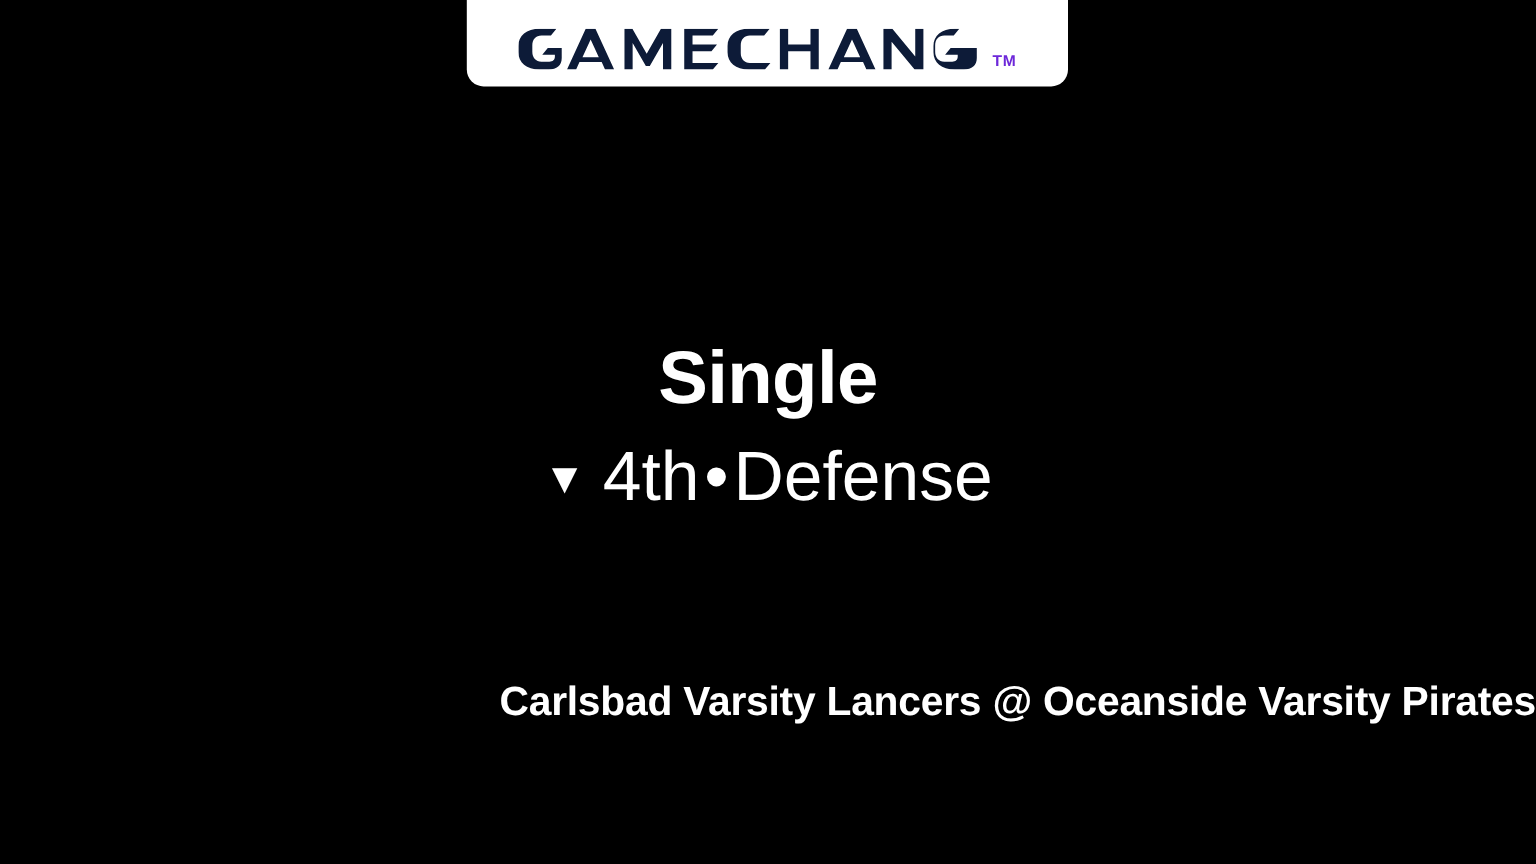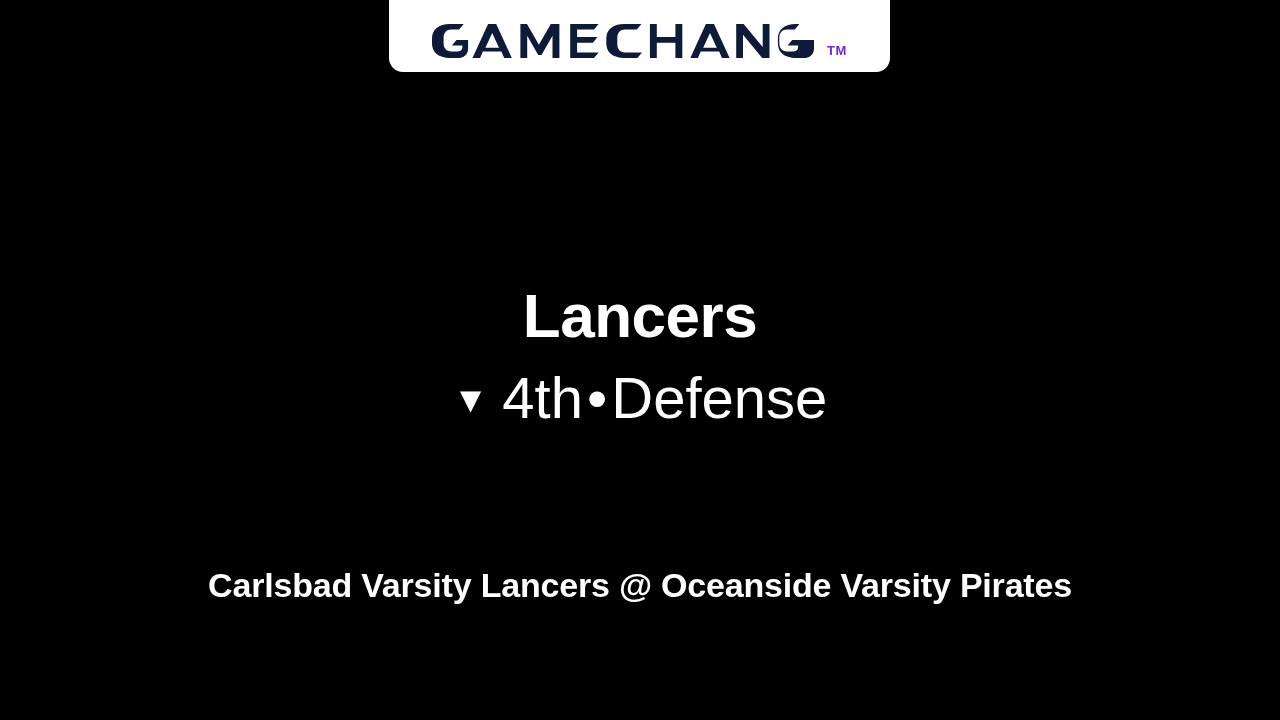--- a/index.html
+++ b/index.html
@@ -95,21 +95,21 @@
     display: inline-block;
     margin: 0 4px;
   }
 
   
   .matchup {
     position: absolute;
     left: 0;
     top: 566px;
     width: 1280px;
-    text-align: center;
+    text-align: right;
     color: #ffffff;
     font-size: 34px;
     font-weight: 700;
     letter-spacing: -0.2px;
     font-family: "Liberation Sans", sans-serif;
     white-space: nowrap;
   }
 </style>
 </head>
 <body style="background: rgb(0, 0, 0);">
@@ -145,21 +145,21 @@
           <path d="M340.5 0h0"></path>
         </g>
       </svg>
     </span>
     <span class="logo-tm">TM</span>
   </div>
 </div>
 
 <div class="play-block">
 
-  <div class="play-result">Lancers</div>
+  <div class="play-result">Single</div>
 
   <div class="play-context">
     <span class="inning-arrow">▼</span><span>4th</span><span class="ctx-sep">•</span><span>Defense</span>
   </div>
 
   <div class="matchup">Carlsbad Varsity Lancers @ Oceanside Varsity Pirates</div>
 
 </div>
 
 </body></html>

